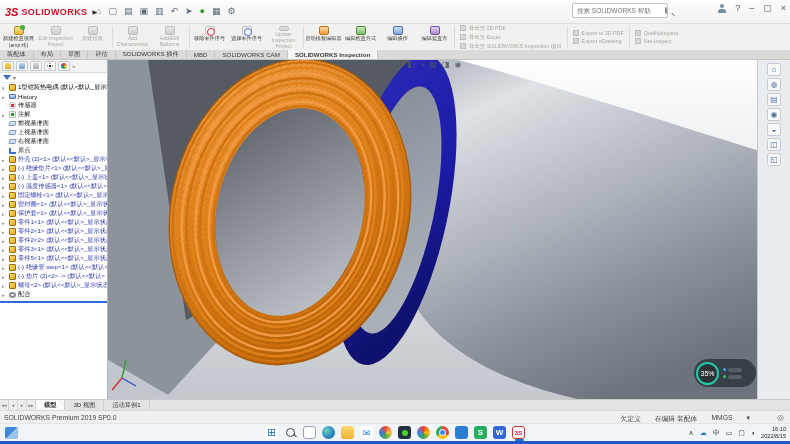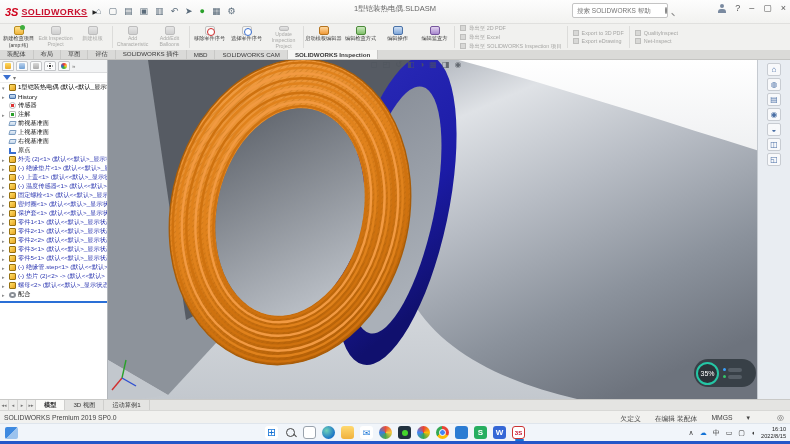--- a/index.html
+++ b/index.html
@@ -5,21 +5,21 @@
   * { margin:0; padding:0; box-sizing:border-box; }
   html,body { width:790px; height:444px; overflow:hidden;
     font-family:"Liberation Sans","DejaVu Sans",sans-serif; }
   body { position:relative; background:#fff; }
 
   
   #titlebar { position:absolute; left:0; top:0; width:790px; height:24px;
     background:linear-gradient(#fdfdfd,#f2f2f0); border-bottom:1px solid #e0e0de; }
   .logo { position:absolute; left:5px; top:3px; height:17px; display:flex; align-items:center; gap:3px; }
   .logo-mark { color:#d0021b; font-weight:bold; font-style:italic; font-size:11px; }
-  .logo-text { color:#c8102e; font-weight:bold; font-size:9px; letter-spacing:.4px;text-decoration:underline; }
+  .logo-text { color:#c8102e; font-weight:bold; font-size:9px; letter-spacing:.4px; }
   .logo-fly { color:#222; font-size:6px; margin-left:2px; }
   .qa { position:absolute; left:96px; top:3px; display:flex; gap:7px; align-items:center; }
   .qa span { font-size:9px; color:#5a6b7a; line-height:16px; }
   .win-title { position:absolute; left:0; right:0; top:4px; text-align:center;
     font-size:7.5px; color:#666; pointer-events:none; }
   .search-wrap { position:absolute; right:122px; top:3px; width:96px; height:15px;
     border:1px solid #c4c4c4; background:#fff; border-radius:2px; display:flex; align-items:center; }
   .search-wrap input { border:0; outline:0; flex:1; font-size:6.5px; color:#888;
     padding-left:4px; font-family:inherit; background:transparent; }
   .mag { width:7px; height:7px; border:1.2px solid #888; border-radius:50%; position:relative; margin-right:6px; }
@@ -191,21 +191,20 @@
     <span>▢</span>
     <span>▤</span>
     <span>▣</span>
     <span>▥</span>
     <span>↶</span>
     <span>➤</span>
     <span style="color:#2aa12a;">●</span>
     <span>▦</span>
     <span>⚙</span>
   </div>
-  <div class="win-title">1型铠装热电偶.SLDASM</div>
   <div class="search-wrap">
     <input placeholder="搜索 SOLIDWORKS 帮助" style="">
     <span class="mag"></span>
   </div>
   <div class="win-ctrls">
     <span class="person"></span>
     <span>?</span>
     <span>–</span>
     <span>▢</span>
     <span>×</span>

